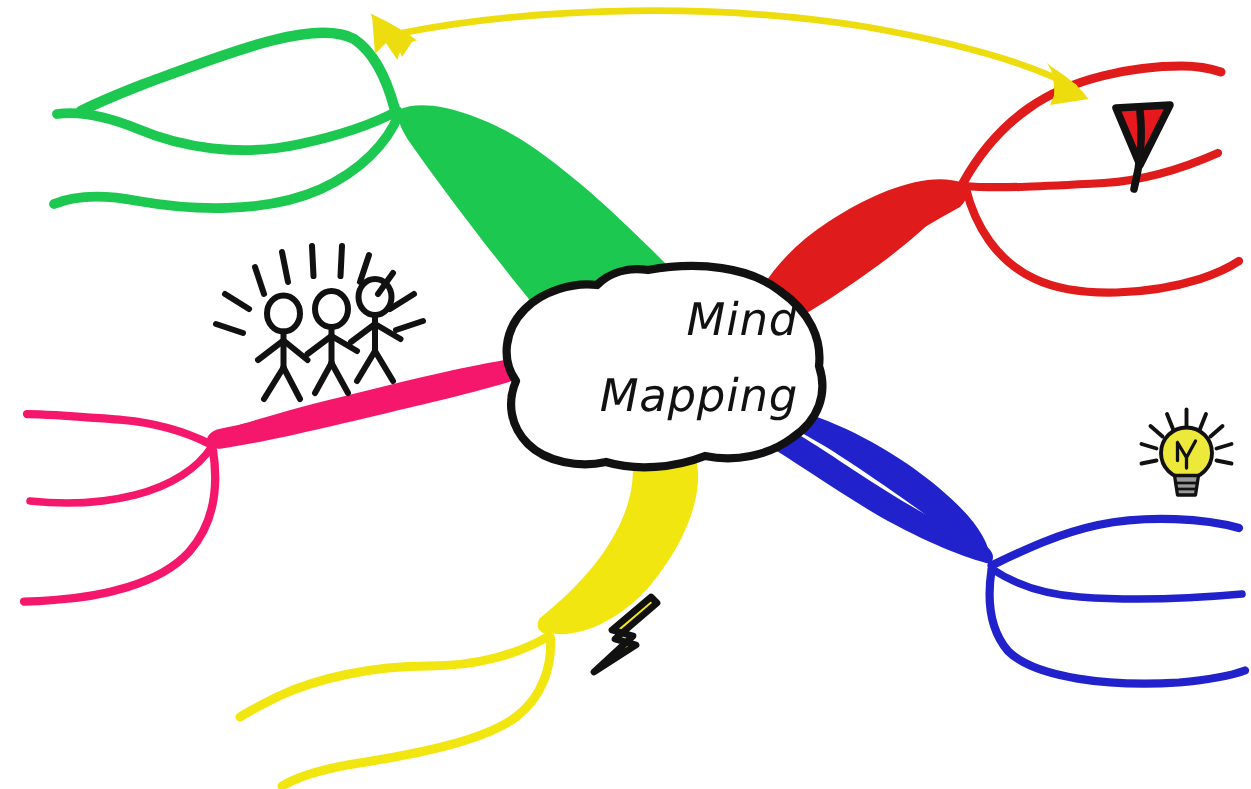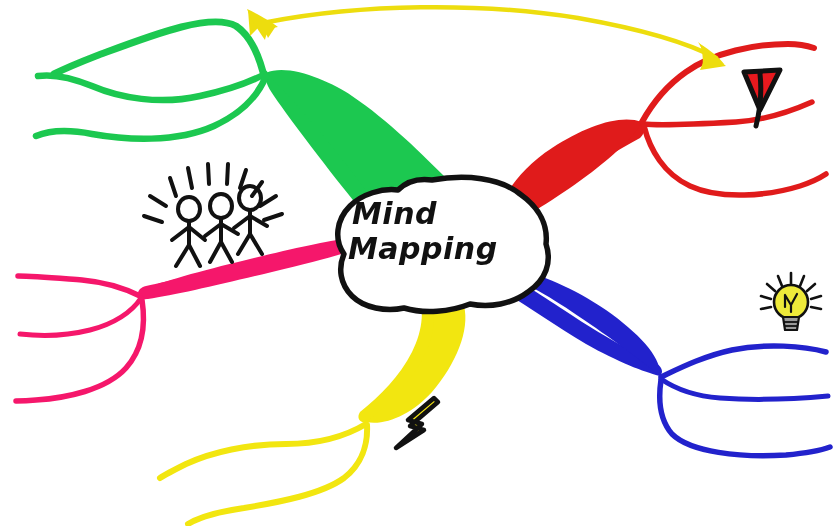--- a/index.html
+++ b/index.html
@@ -23,33 +23,33 @@
     left: 0;
     width: 834px;
     height: 526px;
     display: block;
   }
   .center-label {
     position: absolute;
     left: 352px;
     top: 196px;
     width: 180px;
-    text-align: left;
+    text-align: right;
     font-family: "DejaVu Sans", sans-serif;
     font-style: italic;
-    font-weight: 700;
+    font-weight: 400;
     font-size: 30px;
     line-height: 1.18;
     color: #111111;
     letter-spacing: 0.5px;
     pointer-events: none;
     user-select: none;
   }
   .center-label span { display: block; }
-  .center-label .l2 { margin-left: -4px; }
+  .center-label .l2 { margin-left: -4px; margin-top: 16px; }
 </style>
 </head>
 <body>
 
 <div id="canvas">
 
   <svg id="mindmap-svg" viewBox="0 0 834 526" xmlns="http://www.w3.org/2000/svg">
 
     <rect x="0" y="0" width="834" height="526" fill="#FFFFFF"></rect>
 

